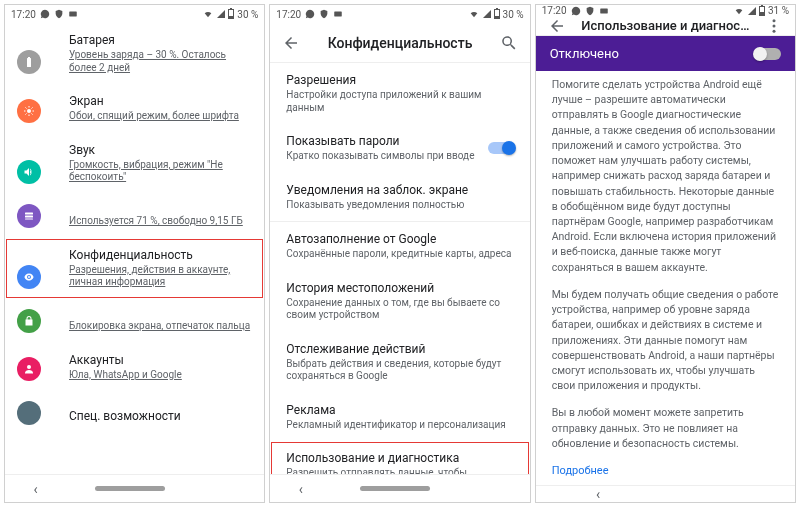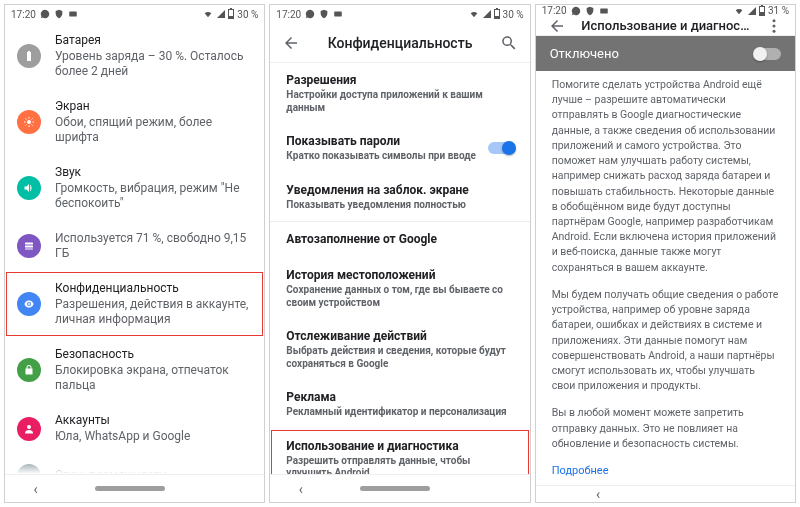--- a/index.html
+++ b/index.html
@@ -16,42 +16,42 @@
   .batt::before { content: ""; position: absolute; top: -2px; left: 1px; width: 2px; height: 1px; background: #555; }
   .batt-inner { position: absolute; bottom: 0; left: 0; right: 0; height: 30%; background: #555; }
 
   
   .toolbar { height: 40px; display: flex; align-items: center; padding: 0 12px; gap: 14px; border-bottom: 1px solid #eee; text-align: center; }
   .toolbar .title { font-size: 14px; font-weight: 500; color: #202124; flex: 1; }
   .toolbar .icon { color: #5f6368; }
 
   
   .list { flex: 1; overflow: hidden; }
-  .row { display: flex; align-items: center; padding: 10px 14px 10px 12px; gap: 14px; }
+  .row { display: flex; align-items: flex-end; padding: 10px 14px 10px 12px; gap: 28px; }
   .row.highlight { outline: 1px solid #e53935; outline-offset: -2px; }
   .row .ic { width: 24px; height: 24px; border-radius: 50%; flex: 0 0 24px; display: flex; align-items: center; justify-content: center; color: #fff; font-size: 12px; }
   .row .txt { flex: 1; }
   .row .ttl { font-size: 12px; color: #202124; margin-bottom: 2px; }
-  .row .sub { font-size: 12px; color: #5f6368; line-height: 1.25; }
-
-  
-  .list2 .item { padding: 10px 16px 10px 16px; font-weight: bold; }
+  .row .sub { font-size: 10px; color: #5f6368; line-height: 1.25; text-decoration: underline; }
+
+  
+  .list2 .item { padding: 10px 16px 10px 16px; }
   .list2 .item.highlight { outline: 1px solid #e53935; outline-offset: -2px; }
   .list2 .ttl2 { font-size: 12px; color: #202124; margin-bottom: 2px; }
   .list2 .sub2 { font-size: 10px; color: #5f6368; line-height: 1.25; }
   .switchrow { display: flex; align-items: center; justify-content: space-between; }
   .switch { width: 26px; height: 12px; border-radius: 6px; position: relative; }
   .switch.on { background: #a7c7f9; }
   .switch .knob { position: absolute; width: 14px; height: 14px; border-radius: 50%; top: -1px; background: #1a73e8; right: -2px; box-shadow: 0 1px 2px rgba(0,0,0,.3); }
   .switch.off { background: #b0b0b0; }
   .switch.off .knob { background: #f1f1f1; left: -2px; right: auto; }
   .divider { height: 1px; background: #eee; margin: 0 0; }
 
   
-  .banner { background: #737373; color: #fff; display: flex; align-items: center; justify-content: space-between; padding: 10px 14px; }
+  .banner { background: #4c1d95; color: #fff; display: flex; align-items: center; justify-content: space-between; padding: 10px 14px; }
   .banner .bt { font-size: 13px; }
   .body3 { padding: 6px 16px; font-size: 10.5px; color: #5f6368; line-height: 1.45; }
   .body3 p { margin-bottom: 12px; }
   .link { color: #1a73e8; font-size: 11px; }
 
   
   .nav { height: 28px; border-top: 1px solid #eee; display: flex; align-items: center; justify-content: space-around; }
   .pill { width: 70px; height: 5px; border-radius: 3px; background: #9e9e9e; }
   .chev { color: #5f6368; font-size: 14px; }
 
@@ -156,21 +156,20 @@
             <div class="sub">Разрешения, действия в аккаунте, личная информация</div>
           </div>
     </div>
     <div class="row">
       <div class="ic" style="background:#43a047">
             <svg width="12" height="12" viewBox="0 0 24 24" fill="#fff">
               <path d="M17 9V7a5 5 0 00-10 0v2H5v12h14V9h-2zM9 7a3 3 0 016 0v2H9V7z"></path>
             </svg>
           </div>
       <div class="txt">
-            <div class="ttl">Безопасность</div>
             <div class="sub">Блокировка экрана, отпечаток пальца</div>
           </div>
     </div>
     <div class="row">
       <div class="ic" style="background:#e91e63">
             <svg width="12" height="12" viewBox="0 0 24 24" fill="#fff">
               <circle cx="12" cy="8" r="4"></circle>
               <path d="M4 20c0-4 4-6 8-6s8 2 8 6v1H4v-1z"></path>
             </svg>
           </div>
@@ -258,20 +257,21 @@
             <div class="knob"></div>
           </div>
     </div>
     <div class="item">
       <div class="ttl2">Уведомления на заблок. экране</div>
       <div class="sub2">Показывать уведомления полностью</div>
     </div>
     <div class="divider"></div>
     <div class="item">
       <div class="ttl2">Автозаполнение от Google</div>
+      <div class="sub2">Сохранённые пароли, кредитные карты, адреса</div>
     </div>
     <div class="item">
       <div class="ttl2">История местоположений</div>
       <div class="sub2">Сохранение данных о том, где вы бываете со своим устройством</div>
     </div>
     <div class="item">
       <div class="ttl2">Отслеживание действий</div>
       <div class="sub2">Выбрать действия и сведения, которые будут сохраняться в Google</div>
     </div>
     <div class="item">

